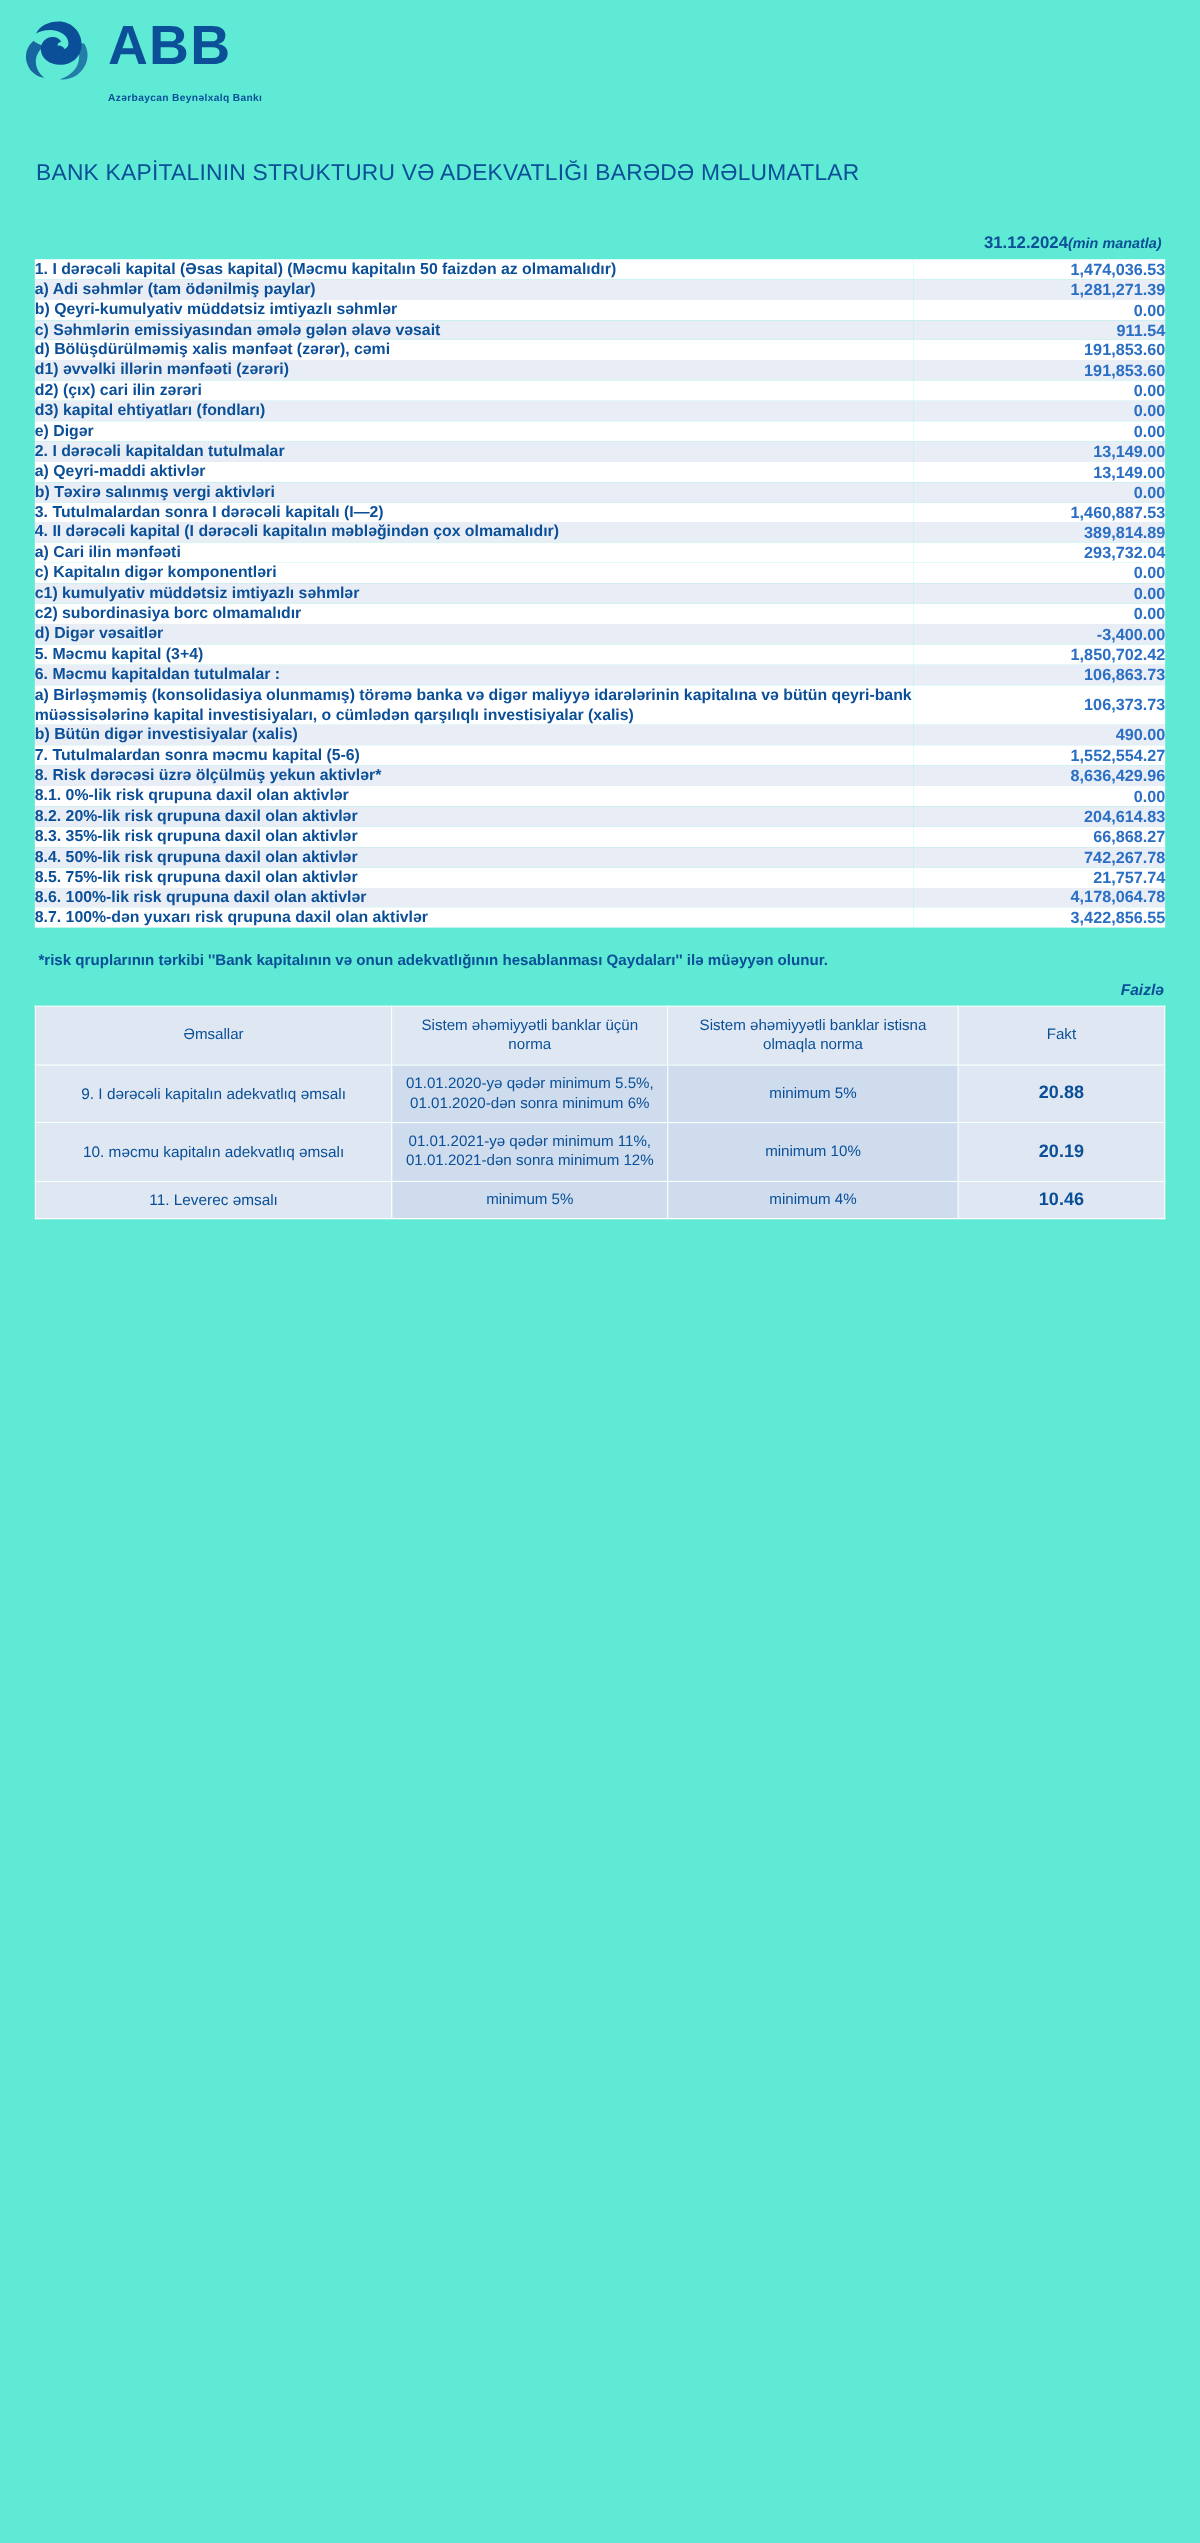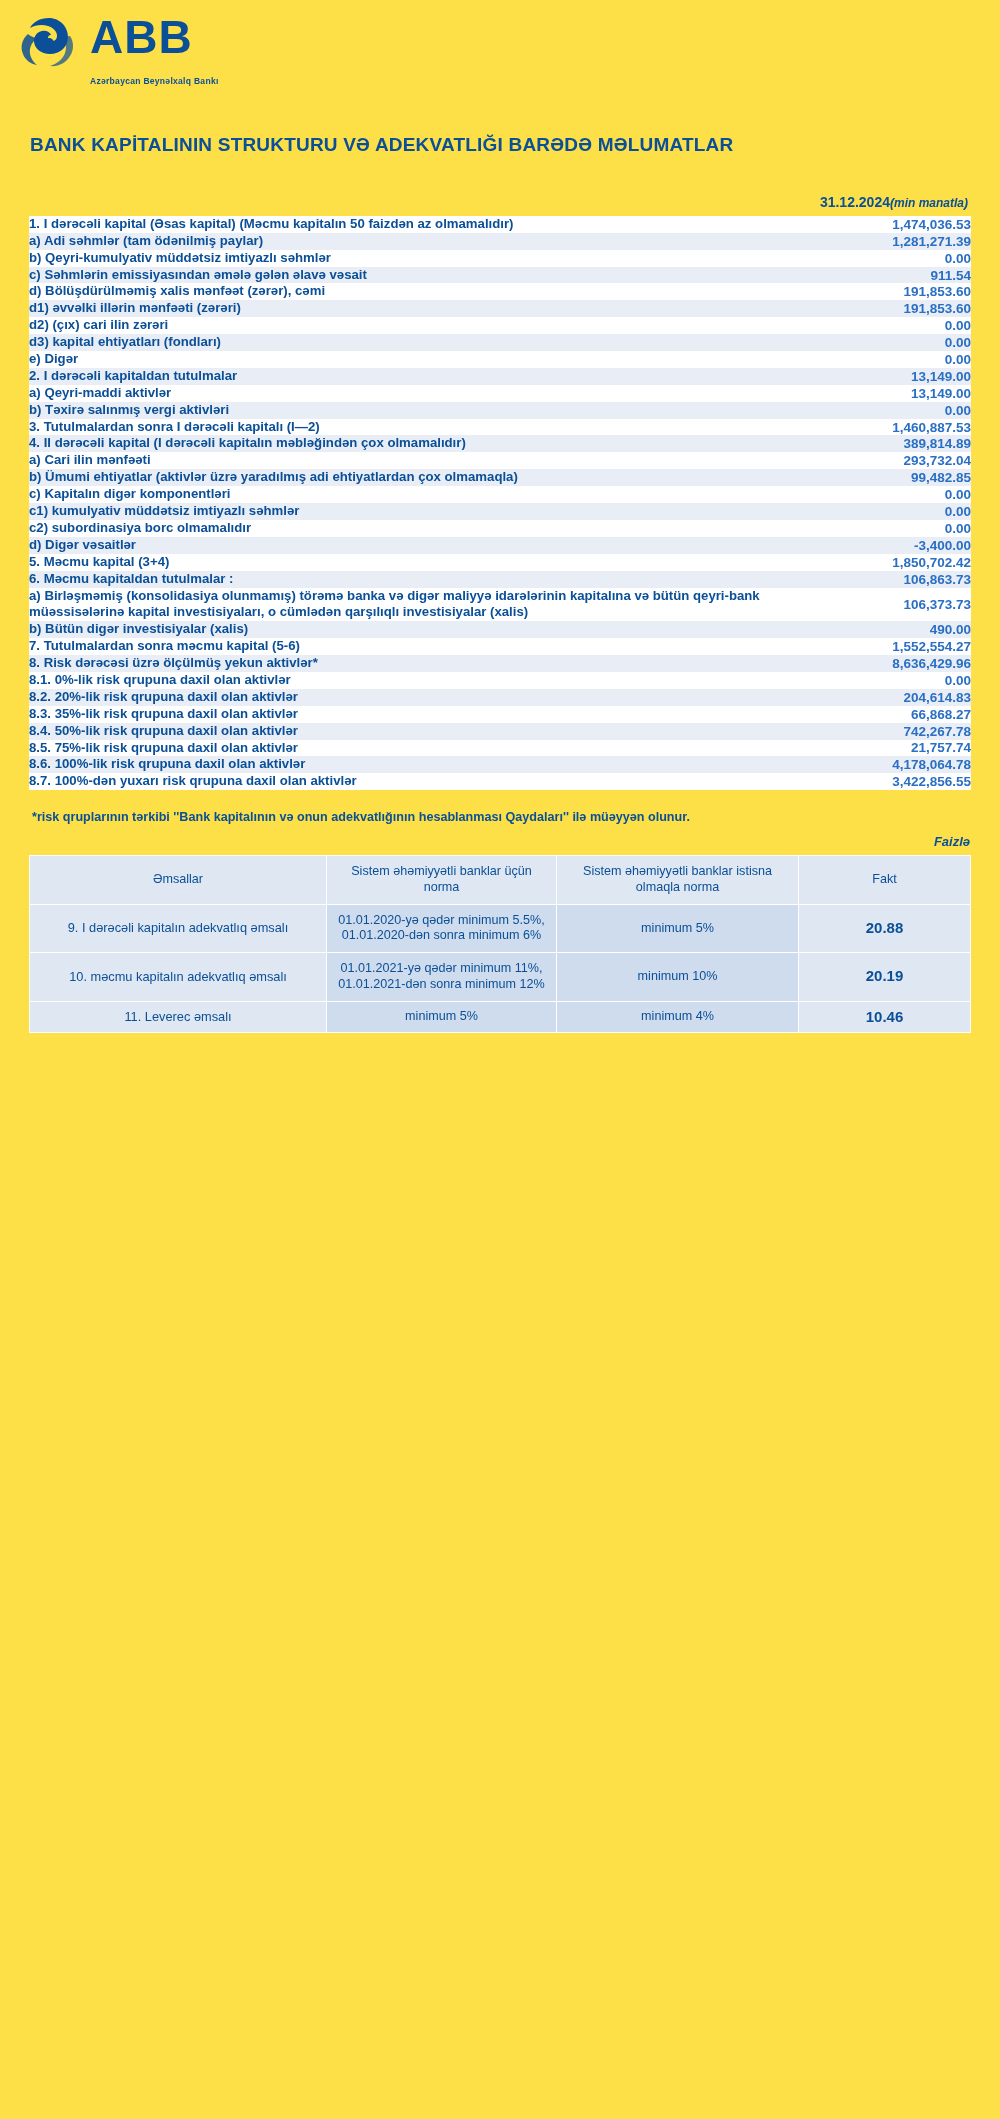--- a/index.html
+++ b/index.html
@@ -5,21 +5,21 @@
   * { box-sizing: border-box; }
   html, body {
     margin: 0; padding: 0;
     background: #ffffff;
     font-family: "Liberation Sans", sans-serif;
   }
   .page {
     width: 1000px;
     min-height: 2119px;
     position: relative;
-    background: #fde047;
+    background: #5eead4;
     padding: 0;
   }
 
   
   .logo-block {
     padding: 14px 0 0 18px;
     display: flex;
     align-items: flex-start;
     gap: 10px;
   }
@@ -38,21 +38,21 @@
     color: #0a4f97;
     letter-spacing: 0.3px;
     margin-top: 15px;
     font-weight: bold;
   }
 
   
   .doc-title {
     color: #0a4f97;
     font-size: 19px;
-    font-weight: bold;
+    font-weight: normal;
     letter-spacing: 0.2px;
     padding: 48px 0 0 30px;
   }
 
   
   .meta-row {
     display: flex;
     justify-content: flex-end;
     align-items: baseline;
     padding: 38px 32px 0 32px;
@@ -219,24 +219,20 @@
           <td class="val val-cell">1,460,887.53</td>
         </tr>
         <tr class="alt">
           <td class="lbl">4. II dərəcəli  kapital (I dərəcəli  kapitalın  məbləğindən çox olmamalıdır)</td>
           <td class="val val-cell">389,814.89</td>
         </tr>
         <tr>
           <td class="lbl">a) Cari ilin mənfəəti</td>
           <td class="val val-cell">293,732.04</td>
         </tr>
-        <tr class="alt">
-          <td class="lbl">b) Ümumi ehtiyatlar (aktivlər üzrə yaradılmış adi ehtiyatlardan çox olmamaqla)</td>
-          <td class="val val-cell">99,482.85</td>
-        </tr>
         <tr>
           <td class="lbl">c)  Kapitalın digər komponentləri</td>
           <td class="val val-cell">0.00</td>
         </tr>
         <tr class="alt">
           <td class="lbl">c1) kumulyativ müddətsiz imtiyazlı səhmlər</td>
           <td class="val val-cell">0.00</td>
         </tr>
         <tr>
           <td class="lbl">c2) subordinasiya borc olmamalıdır</td>

